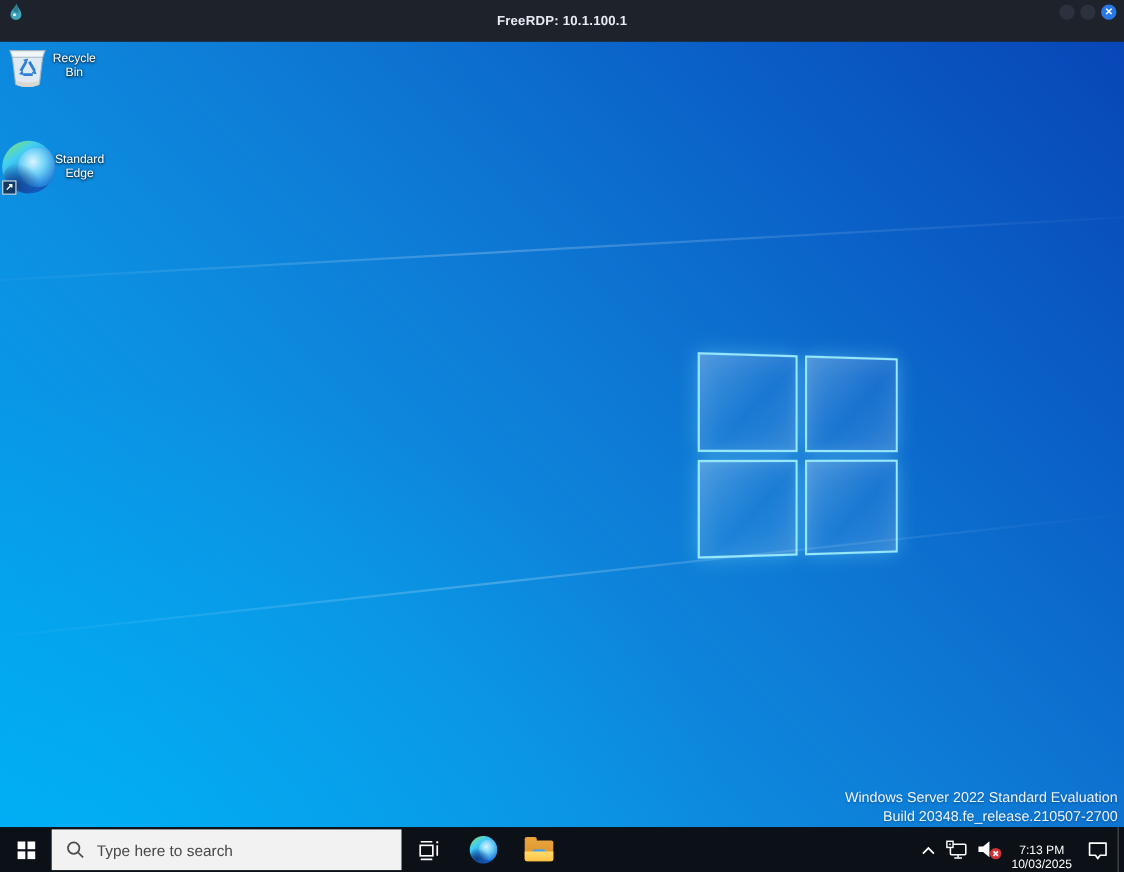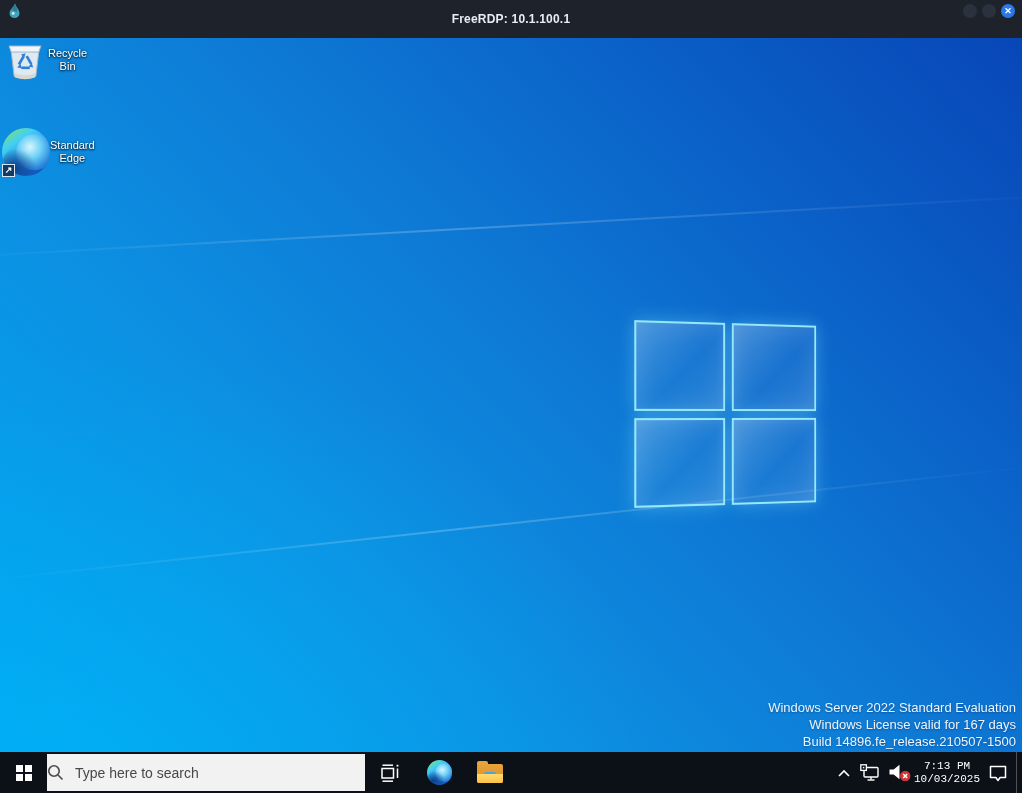--- a/index.html
+++ b/index.html
@@ -61,40 +61,40 @@
   .watermark { position:absolute; right:6px; bottom:2px; text-align:right; color:#eef4fb;
                font-size:13px; line-height:17px; text-shadow:0 1px 2px rgba(0,40,90,.45); }
 
   
   .taskbar { position:absolute; left:0; bottom:0; width:1022px; height:41px; background:#0c1117;
              display:flex; align-items:center; z-index:40; }
   .start-button { width:47px; height:41px; display:flex; align-items:center; justify-content:center; }
   .win-flag { display:grid; grid-template-columns:7px 7px; grid-template-rows:7px 7px; gap:2px; }
   .win-flag span { background:#fff; }
   .search-box { width:318px; height:37px; background:#f2f2f2; display:flex; align-items:center;
-                gap:11px; }
+                padding-left:13px; gap:11px; }
   .search-box input { border:none; outline:none; background:transparent; width:250px;
                       font-size:14px; color:#3c3c3c; font-family:"Liberation Sans",sans-serif; }
   .search-box input::placeholder { color:#484848; opacity:1; }
   .task-button { width:31px; height:41px; display:flex; align-items:center; justify-content:center; }
   .tb-gap1 { margin-left:9px; } .tb-gap2 { margin-left:19px; }
   .edge-ball.small { width:25px; height:25px; }
   .edge-ball.small::before { filter:none; }
 
   .folder { position:relative; width:26px; height:21px; }
   .folder-back { position:absolute; left:0; top:2px; width:26px; height:19px;
                  background:linear-gradient(#e8a33b,#d98f2b); border-radius:2px; }
   .folder-back::before { content:""; position:absolute; left:0; top:-3px; width:11px; height:4px;
                  background:#e8a33b; border-radius:2px 2px 0 0; }
   .folder-tray { position:absolute; left:7px; bottom:1px; width:12px; height:10px;
                  background:#4aa3e0; border-radius:2px; }
   .folder-front { position:absolute; left:0; bottom:0; width:26px; height:9px;
                  background:linear-gradient(#ffdb6e,#fcc244); border-radius:0 0 2px 2px; }
 
-  .tray { margin-left:auto; display:flex; align-items:center; height:41px;font-family:Liberation Mono, monospace; }
+  .tray { margin-left:auto; display:flex; align-items:flex-end; height:41px; }
   .tray-button { height:41px; display:flex; align-items:center; justify-content:center; }
   .w24{width:24px;} .w28{width:28px;} .w30{width:30px;} .w36{width:36px;}
   .clock { width:66px; text-align:center; color:#fff; font-size:11px; line-height:13px; }
   .show-desktop { width:6px; height:41px; border-left:1px solid rgba(255,255,255,.28); }
 
   svg { display:block; }
 </style>
 </head>
 <body>
 
@@ -150,22 +150,21 @@
       <div class="dicon-art" style="position:relative;">
         <div class="edge-ball"></div>
         <div class="shortcut">↗</div>
       </div>
       <div class="dicon-label">Standard Edge</div>
     </div>
 
 
     <div class="watermark">
       <div>Windows Server 2022 Standard Evaluation</div>
-      <div>Windows License valid for 167 days</div>
-      <div>Build 14896.fe_release.210507-1500</div>
+      <div>Build 20348.fe_release.210507-2700</div>
     </div>
   </div>
 
   <div class="taskbar">
 
     <div class="start-button">
       <div class="win-flag">
         <span></span>
           <span></span>
           <span></span>

